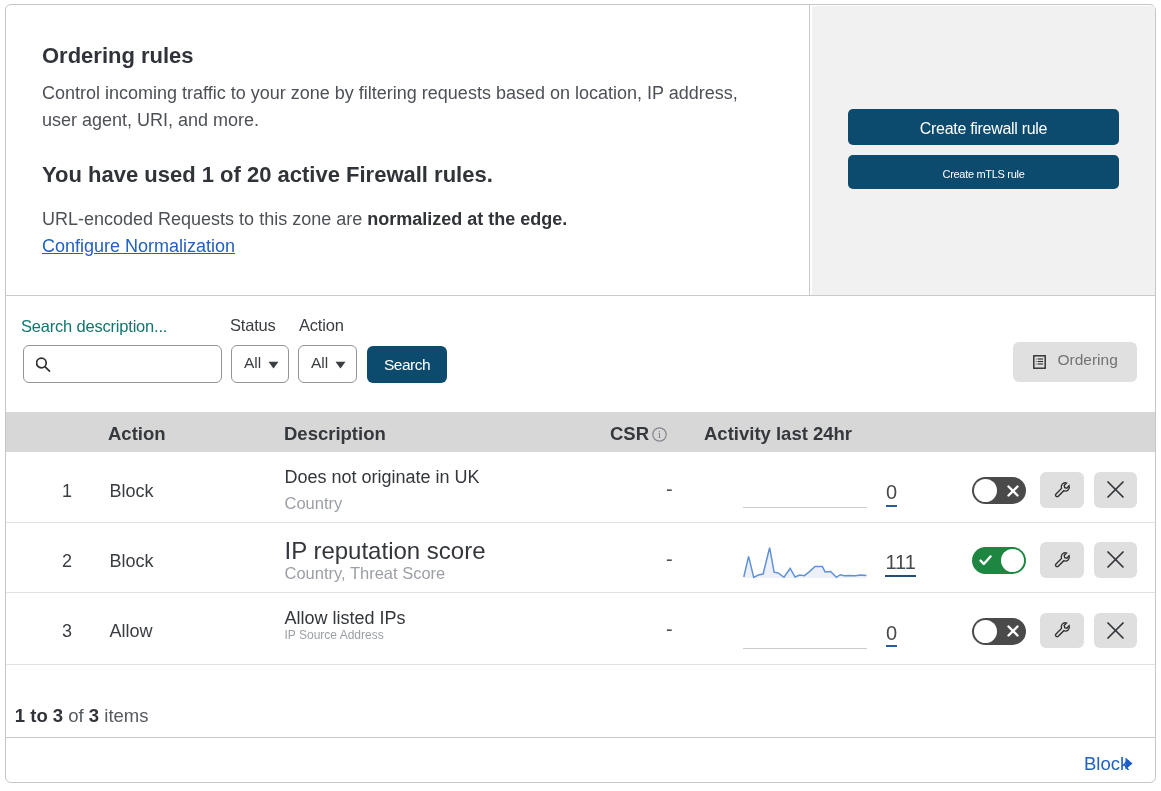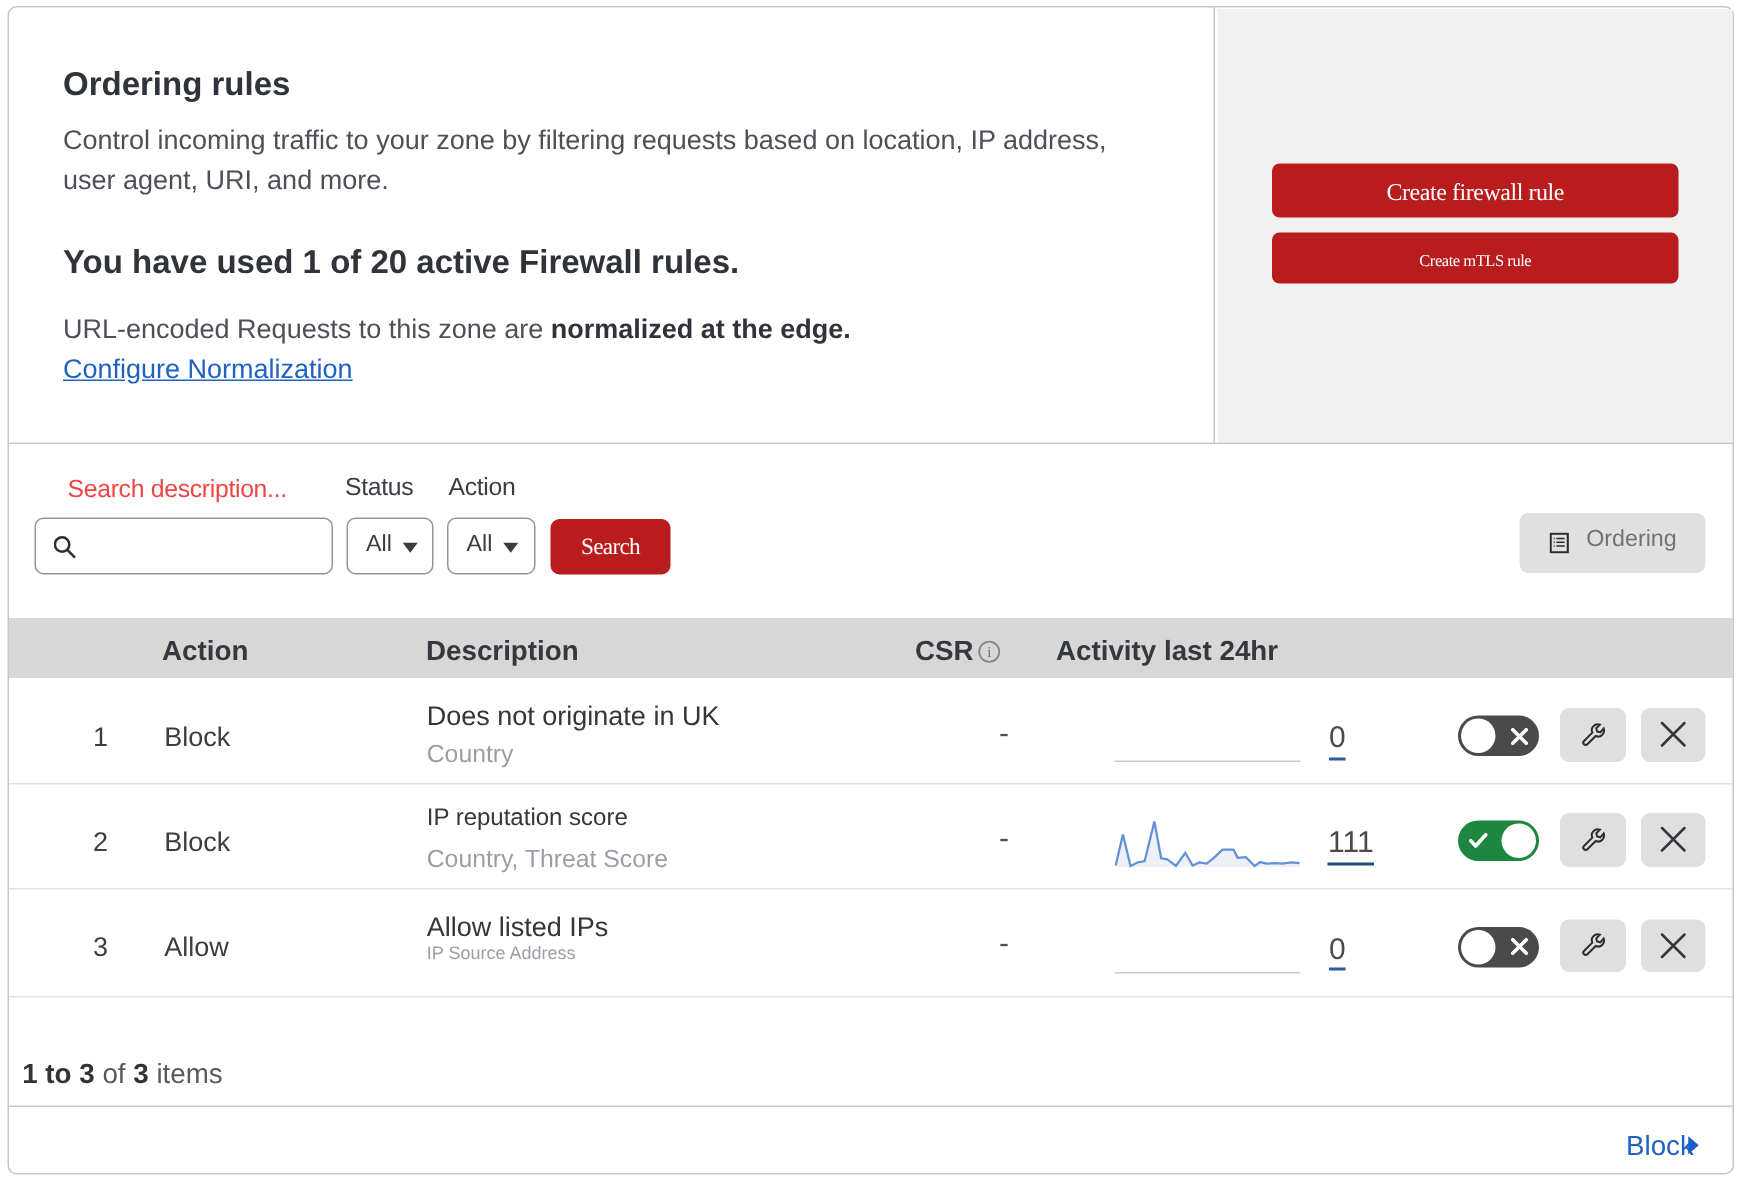--- a/index.html
+++ b/index.html
@@ -5,21 +5,21 @@
 * { margin:0; padding:0; box-sizing:border-box; }
 html,body { width:1161px; height:791px; background:#fff; font-family:"Liberation Sans", sans-serif; }
 body { position:relative; overflow:hidden; }
 .abs { position:absolute; }
 .frame { left:5px; top:4px; width:1151px; height:779px; border:1px solid #c6c6c6; border-radius:6px; }
 .graypanel { left:812px; top:6px; width:343px; height:289px; background:#f1f1f1; }
 .vline { left:809px; top:5px; width:1px; height:290px; background:#c9c9c9; }
 .hline { background:#c9c9c9; height:1px; }
 .rowline { background:#e2e2e2; height:1px; }
 .theader { left:6px; top:412px; width:1149px; height:40px; background:#d7d7d7; }
-.btn-blue { background:#b91c1c; color:#fff; border-radius:5px; text-align:center;font-family:Liberation Serif, serif; }
+.btn-blue { background:#0c4a6e; color:#fff; border-radius:5px; text-align:center; }
 .btn-gray { background:#e0e0e0; border-radius:6px; }
 .muted { color:#9b9fa5; }
 h1 { font-size:22px; font-weight:bold; color:#30333a; }
 .link { color:#2161c0; }
 .toggle { width:54px; height:27px; border-radius:13.5px; position:absolute; }
 .toggle .knob { position:absolute; width:23px; height:23px; border-radius:50%; background:#fff; top:2px; }
 .sbtn { position:absolute; width:44.5px; height:35.5px; border-radius:6px; background:#dfdfdf; display:flex; align-items:center; justify-content:center; }
 .hdr { font-size:18.5px; font-weight:bold; color:#35383d; position:absolute; }
 .numlink { position:absolute; font-size:20px; line-height:20px; color:#4a4a4a; padding:0 0 2.3px 0; }
 </style>
@@ -37,21 +37,21 @@
 
 <h1 class="abs" style="left:42px; top:42.5px;">Ordering rules</h1>
 <div class="abs" style="left:42px; top:80px; font-size:18px; line-height:26.5px; color:#4d5157;">Control incoming traffic to your zone by filtering requests based on location, IP address,<br>user agent, URI, and more.</div>
 <div class="abs" style="left:42px; top:162.4px; font-size:22px; font-weight:bold; color:#303338;">You have used 1 of 20 active Firewall rules.</div>
 <div class="abs" style="left:42px; top:209.4px; font-size:18px; color:#4d5157;">URL-encoded Requests to this zone are <b style="color:#303338;">normalized at the edge.</b></div>
 <div class="abs link" style="left:42px; top:236px; font-size:18px; text-decoration:underline;">Configure Normalization</div>
 
 <div class="abs btn-blue" style="left:848px; top:109px; width:271px; height:36px; font-size:16px; letter-spacing:-0.3px; line-height:39.5px;">Create firewall rule</div>
 <div class="abs btn-blue" style="left:848px; top:155px; width:271px; height:34px; font-size:11px; letter-spacing:-0.3px; line-height:38px;">Create mTLS rule</div>
 
-<div class="abs" style="left:21px; top:317.4px; font-size:16.5px; letter-spacing:-0.2px; color:#ef4444;margin-left:24px;">Search description...</div>
+<div class="abs" style="left:21px; top:317.4px; font-size:16.5px; letter-spacing:-0.2px; color:#0f766e;">Search description...</div>
 <div class="abs" style="left:23px; top:345px; width:199px; height:38px; border:1px solid #949494; border-radius:6px;"></div>
 <svg class="abs" style="left:35.5px; top:356.5px;" width="16" height="16" viewBox="0 0 16 16" fill="none" stroke="#2f2f2f" stroke-width="1.7">
     <circle cx="5.4" cy="6" r="4.8"></circle>
     <line x1="8.9" y1="9.6" x2="14" y2="14.7"></line>
   </svg>
 
 <div class="abs" style="left:230px; top:316.3px; font-size:16.5px; letter-spacing:-0.2px; color:#3a3d42;">Status</div>
 <div class="abs" style="left:231px; top:345px; width:58px; height:38px; border:1px solid #949494; border-radius:6px;"></div>
 <div class="abs" style="left:244px; top:354.3px; font-size:15.5px; color:#3a3d42;">All</div>
 <svg class="abs" style="left:268px; top:361px;" width="11" height="8" viewBox="0 0 11 8">
@@ -107,21 +107,21 @@
   </div>
 <div class="sbtn" style="left:1094px; top:472px; width:43px;">
     <svg width="19" height="19" viewBox="0 0 19 19" stroke="#33363b" stroke-width="1.7" stroke-linecap="round">
       <line x1="2" y1="2" x2="17" y2="17"></line>
       <line x1="17" y1="2" x2="2" y2="17"></line>
     </svg>
   </div>
 
 <div class="abs" style="left:55px; top:550.9px; width:24px; text-align:center; font-size:18px; color:#3a3d42;">2</div>
 <div class="abs" style="left:109.5px; top:550.9px; font-size:18px; color:#3a3d42;">Block</div>
-<div class="abs" style="left:284.5px; top:537.4px; font-size:16px; color:#33363b;">IP reputation score</div>
+<div class="abs" style="left:284.5px; top:537.4px; font-size:24px; color:#33363b;">IP reputation score</div>
 <div class="abs muted" style="left:284.5px; top:563.6px; font-size:16.5px;">Country, Threat Score</div>
 <div class="abs" style="left:666px; top:547.5px; font-size:20px; color:#4d5157;">-</div>
 <svg class="abs" style="left:742px; top:545px;" width="126" height="34" viewBox="0 0 126 34">
   <path d="M1.8 32 L6.6 11.4 L11.7 32.4 L16.3 30 L21.1 29 L27.6 2.7 L32.1 27.2 L36.2 27.9 L42 32.3 L48.2 23.5 L53.1 32 L57.6 30 L62.4 30.7 L67.2 26.9 L73 21.4 L80.3 21.4 L83.1 26.9 L88.6 26.5 L94.4 32.3 L98.2 29.7 L102.4 30.7 L107.9 30.4 L112.7 30.7 L118.9 30 L124.4 30.4 L124.4 33 L1.8 33 Z" fill="#edf1f7" stroke="none"></path>
   <path d="M1.8 32 L6.6 11.4 L11.7 32.4 L16.3 30 L21.1 29 L27.6 2.7 L32.1 27.2 L36.2 27.9 L42 32.3 L48.2 23.5 L53.1 32 L57.6 30 L62.4 30.7 L67.2 26.9 L73 21.4 L80.3 21.4 L83.1 26.9 L88.6 26.5 L94.4 32.3 L98.2 29.7 L102.4 30.7 L107.9 30.4 L112.7 30.7 L118.9 30 L124.4 30.4" fill="none" stroke="#6191d8" stroke-width="1.5"></path>
 </svg>
 <div class="numlink" style="left:885.4px; top:552.4px; border-bottom:2px solid #1f4e79;">111</div>
 <div class="toggle" style="left:972px; top:547px; background:#1d8640;">
   <div class="knob" style="right:2px;"></div>
   <svg style="position:absolute; left:7px; top:8px;" width="13" height="11" viewBox="0 0 13 11" fill="none" stroke="#fff" stroke-width="2.4" stroke-linecap="round" stroke-linejoin="round">

